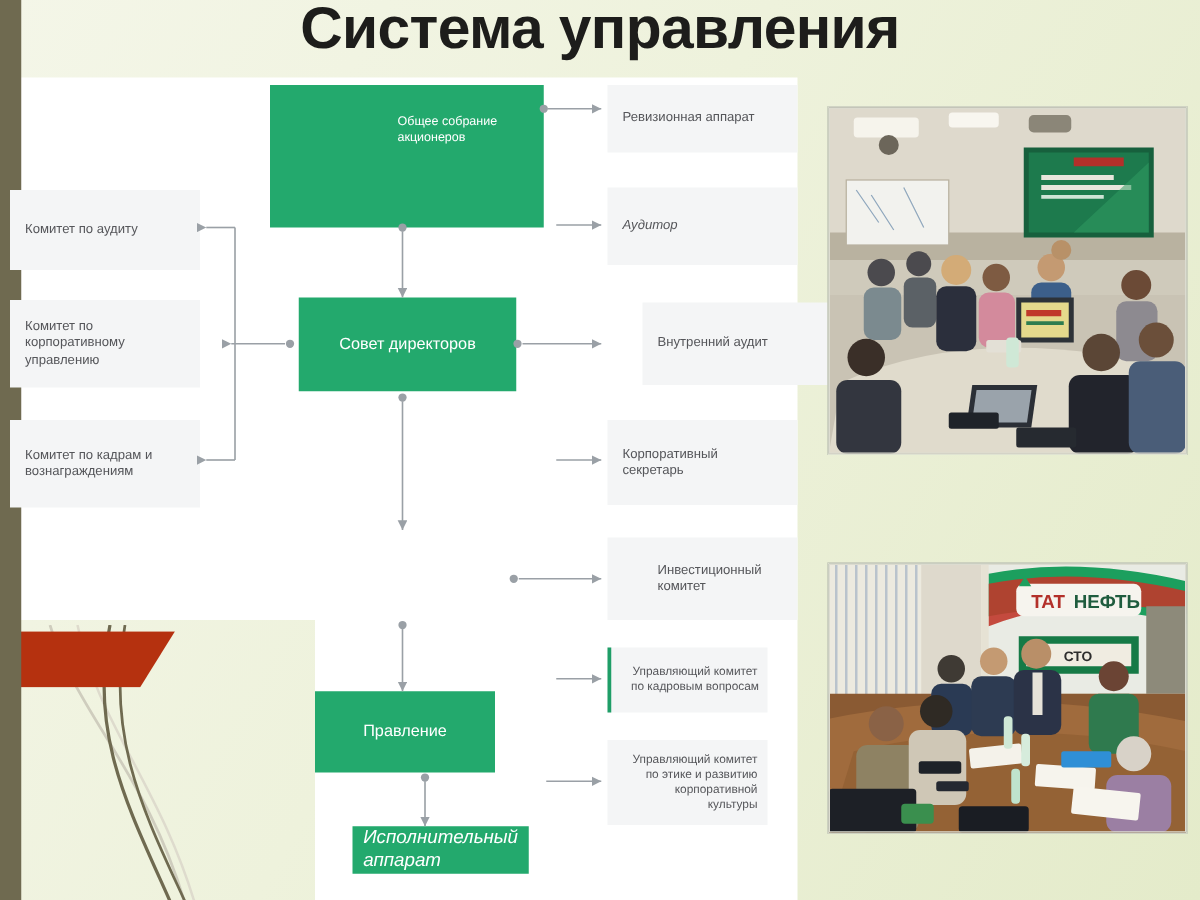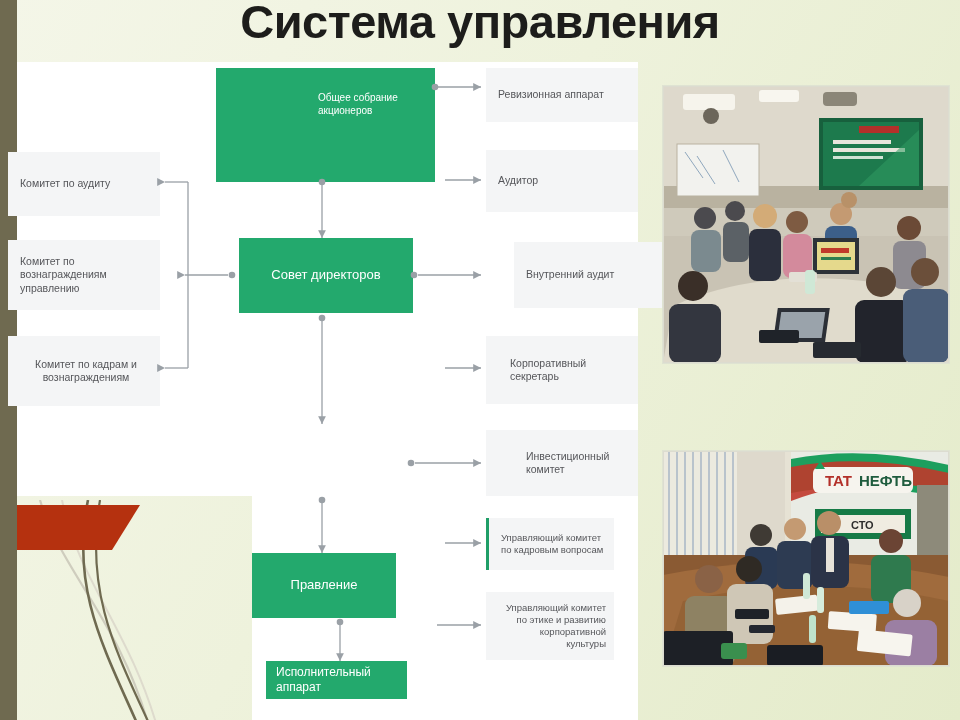--- a/index.html
+++ b/index.html
@@ -88,21 +88,21 @@
   .green.centered { justify-content: center; text-align: left; }
   .green .txt { padding: 0 10px; }
 
   
   .grey {
     background: #f4f5f6;
     color: #55565a;
     font-size: 10.5px;
     padding-left: 12px;
   }
-  .grey.accent { border-left: 3px solid #1f9e67; }
+  .grey.accent { border-left: 3px solid #1f9e67; text-align: center; }
   .grey.smaller { font-size: 9.5px; }
 
   
   .icon-people { position: absolute; left: 238px; top: 88px; width: 54px; height: 44px; }
 
   
   .connectors { position: absolute; left:0; top:0; width:960px; height:720px; z-index: 5; pointer-events:none; }
 
   
   .photo {
@@ -201,50 +201,50 @@
 
     <div class="node green centered" style="left:239px; top:238px; width:174px; height:75px;">
       <span class="txt">Совет директоров</span>
     </div>
 
 
     <div class="node green centered" style="left:252px; top:553px; width:144px; height:65px;">
       <span class="txt">Правление</span>
     </div>
 
-    <div class="node green centered" style="left:266px; top:661px; width:141px; height:38px; font-size:12px;">
+    <div class="node green centered" style="left:282px; top:661px; width:141px; height:38px; font-size:15px;font-style:italic;">
       <span class="txt">Исполнительный аппарат</span>
     </div>
 
     <div class="node grey" style="left:8px; top:152px; width:152px; height:64px;">
       <span style="width:128px;">Комитет по аудиту</span>
     </div>
 
     <div class="node grey" style="left:8px; top:240px; width:152px; height:70px;">
-      <span style="width:122px;">Комитет по вознаграждениям управлению</span>
+      <span style="width:122px;">Комитет по корпоративному управлению</span>
     </div>
 
     <div class="node grey" style="left:8px; top:336px; width:152px; height:70px;">
-      <span style="width:132px;text-align:center;">Комитет по кадрам и вознаграждениям</span>
+      <span style="width:132px;">Комитет по кадрам и вознаграждениям</span>
     </div>
 
     <div class="node grey" style="left:486px; top:68px; width:152px; height:54px;">
       <span style="width:130px;">Ревизионная аппарат</span>
     </div>
 
     <div class="node grey" style="left:486px; top:150px; width:152px; height:62px;">
-      <span style="width:130px;">Аудитор</span>
+      <span style="width:130px;font-style:italic;">Аудитор</span>
     </div>
 
     <div class="node grey" style="left:514px; top:242px; width:152px; height:66px;">
       <span style="width:130px;">Внутренний аудит</span>
     </div>
 
     <div class="node grey" style="left:486px; top:336px; width:152px; height:68px;">
-      <span style="width:112px;margin-left:12px;">Корпоративный секретарь</span>
+      <span style="width:112px;">Корпоративный секретарь</span>
     </div>
 
     <div class="node grey" style="left:486px; top:430px; width:152px; height:66px;justify-content:flex-end;">
       <span style="width:112px;">Инвестиционный комитет</span>
     </div>
 
     <div class="node grey accent smaller" style="left:486px; top:518px; width:128px; height:52px;">
       <span style="width:110px;">Управляющий комитет по кадровым вопросам</span>
     </div>
 

